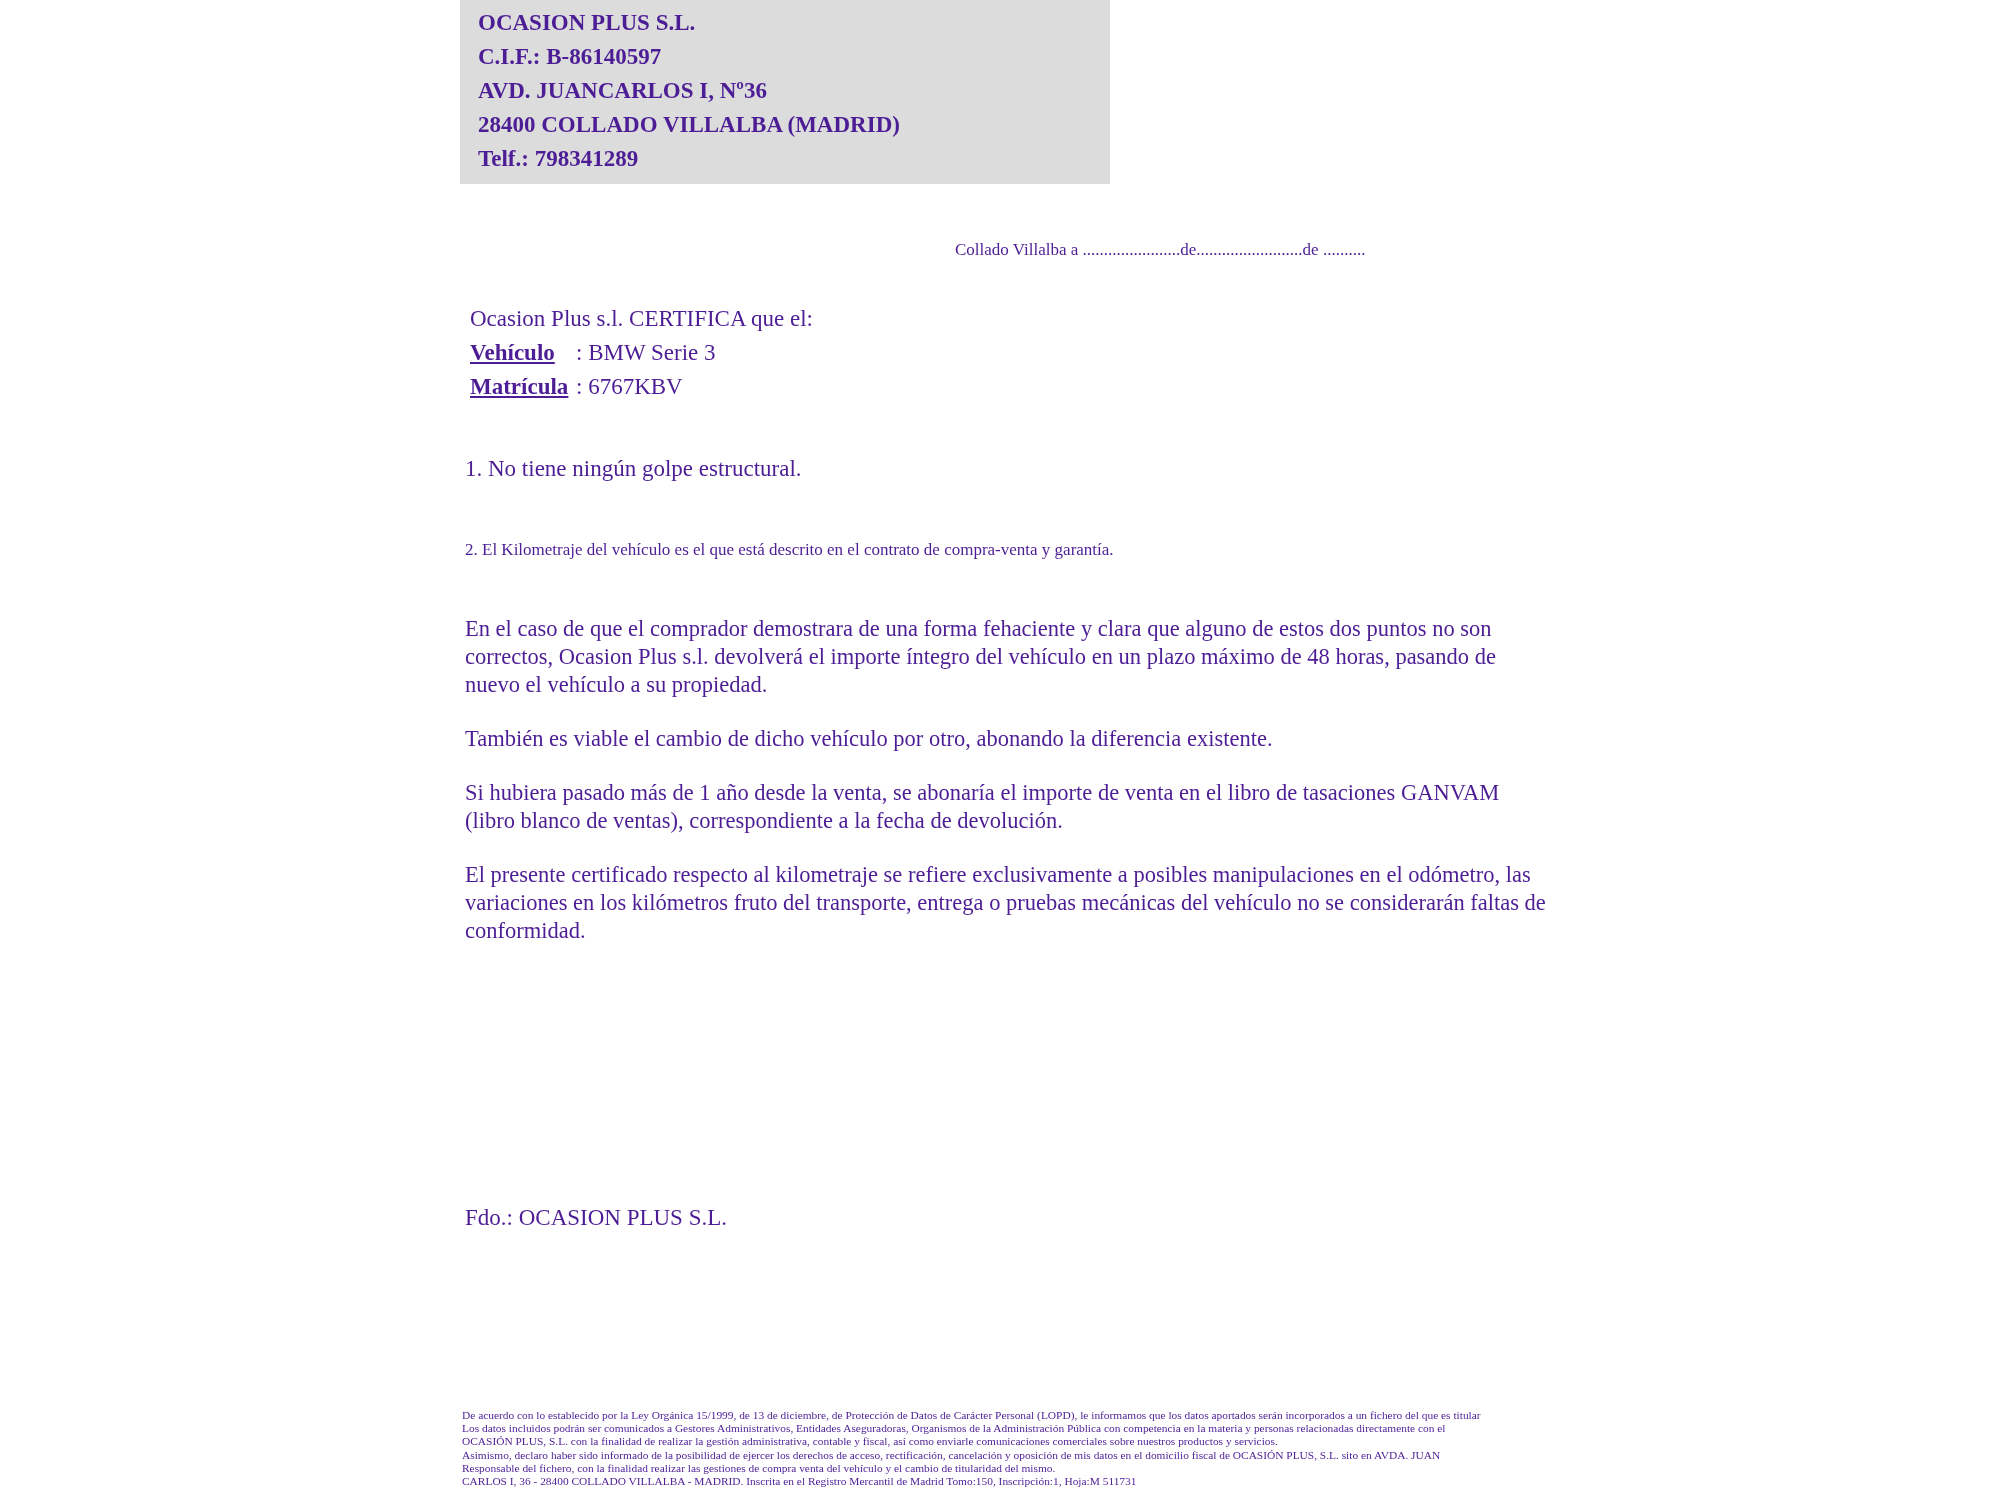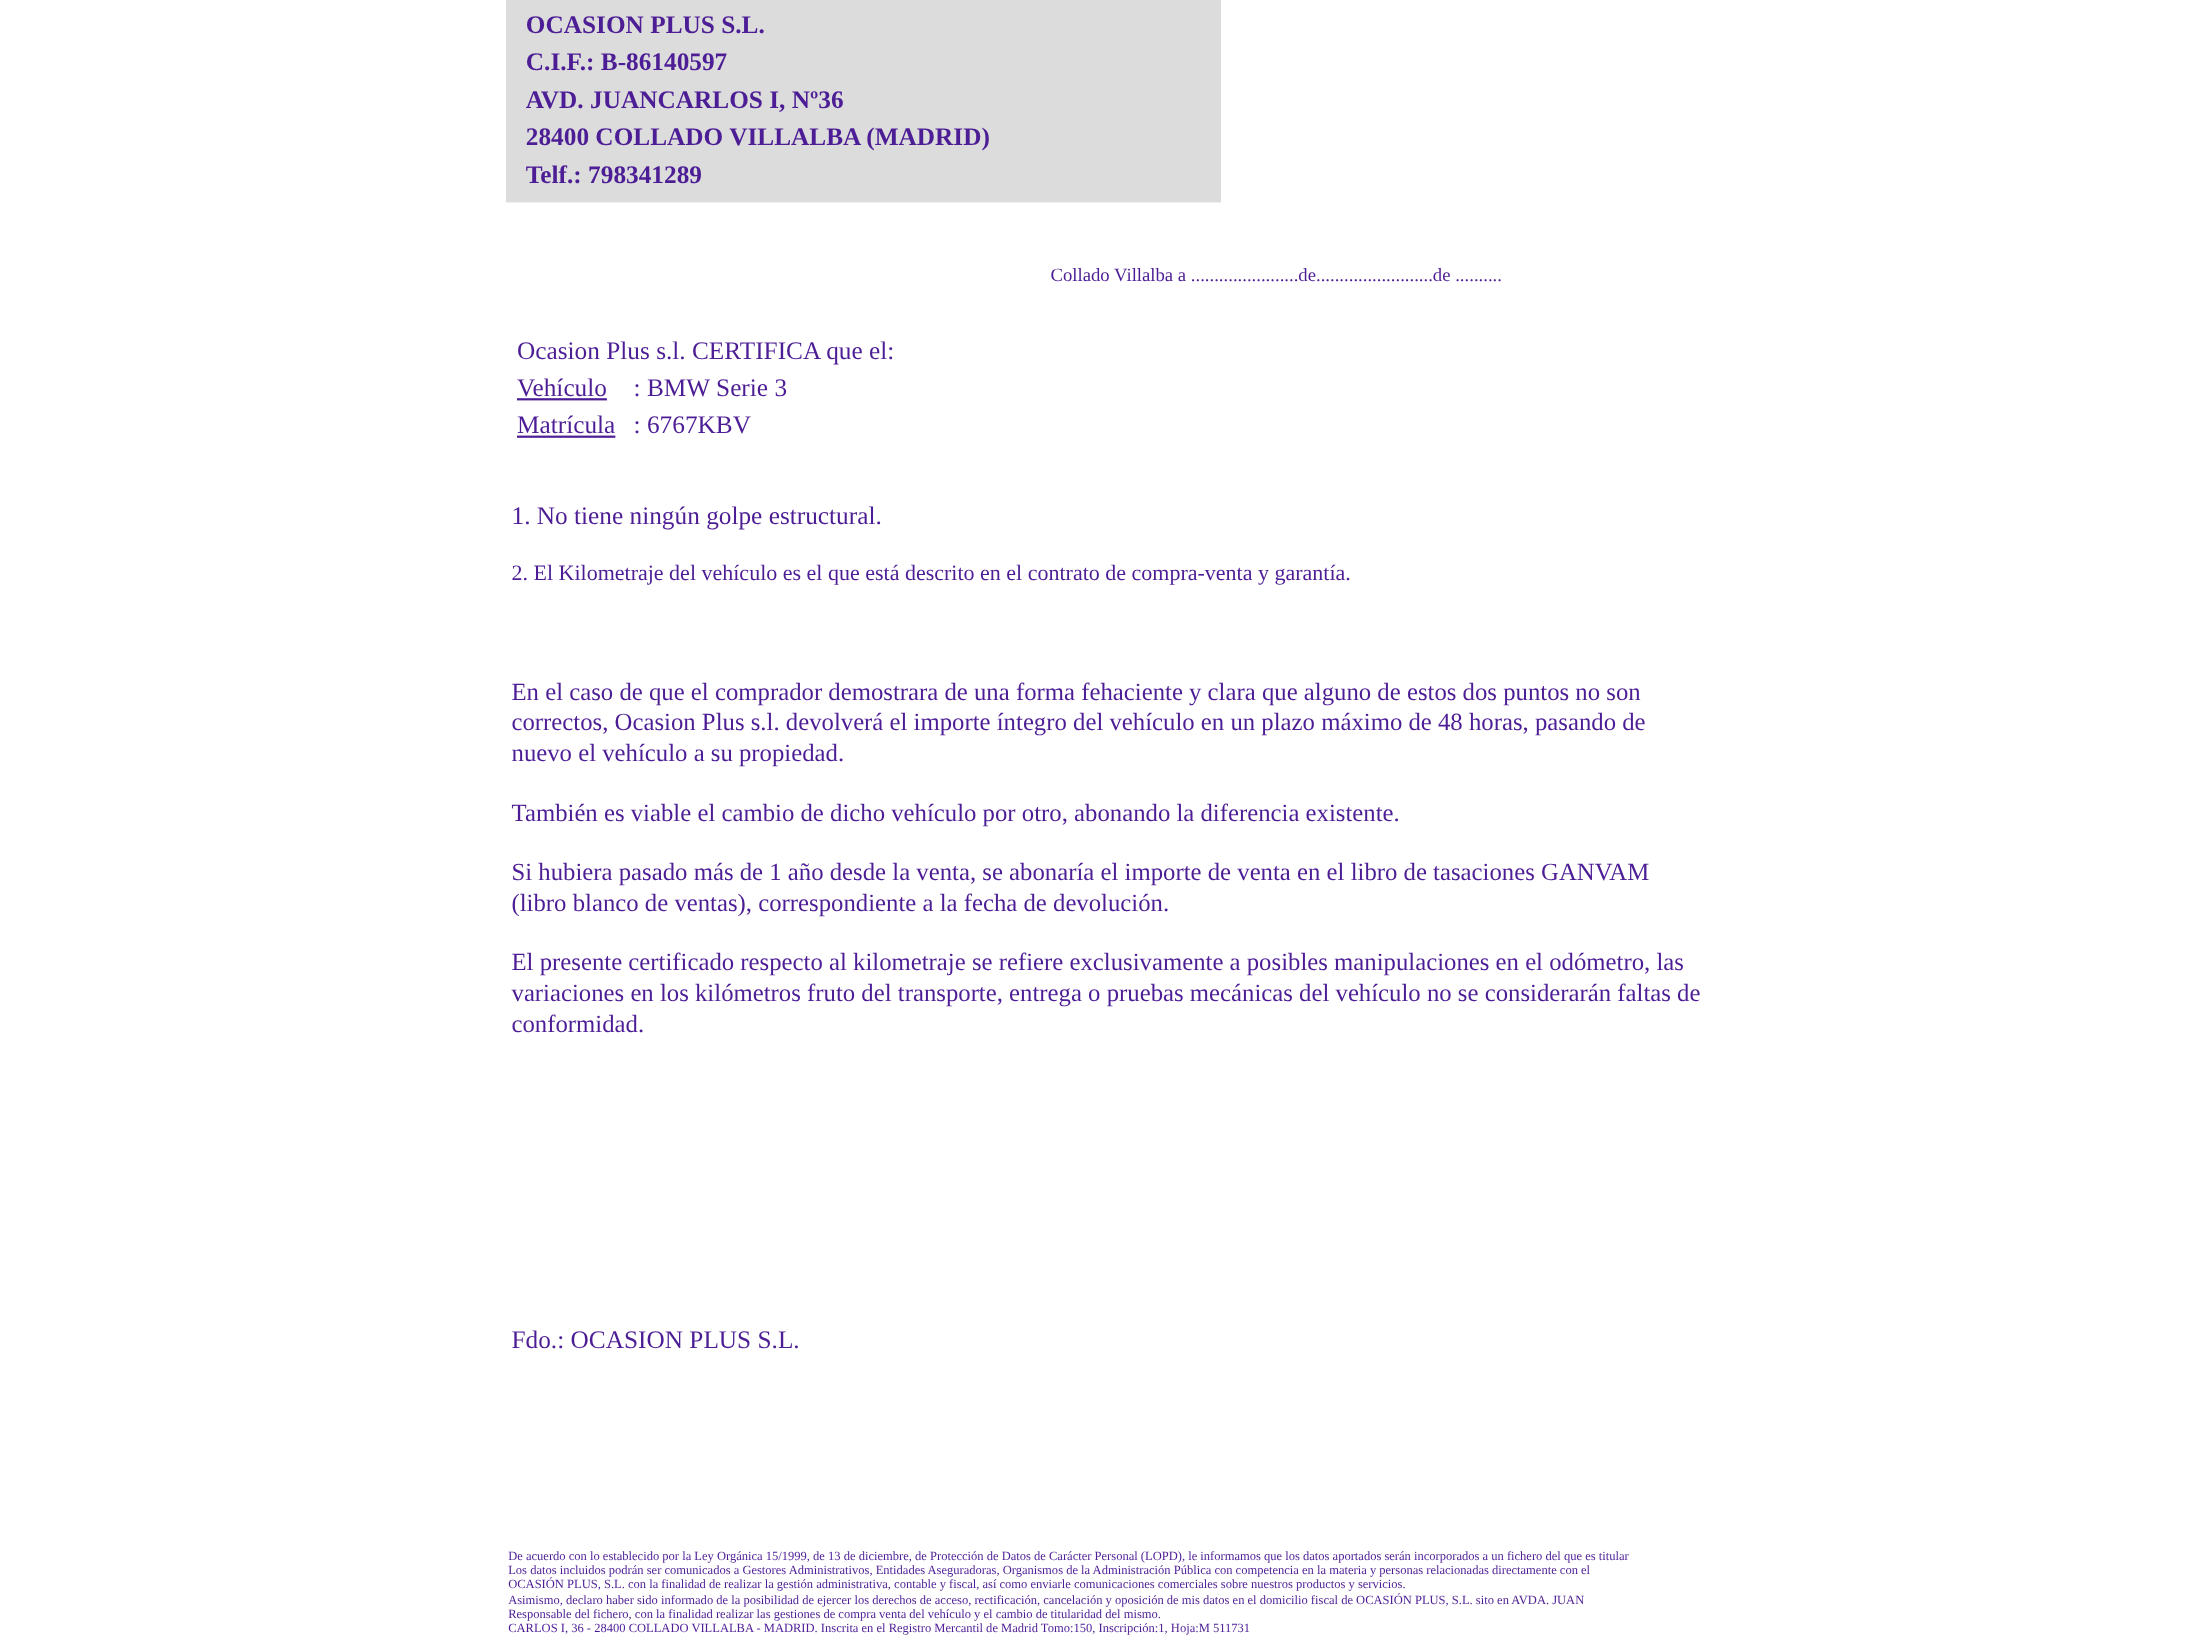--- a/index.html
+++ b/index.html
@@ -43,33 +43,34 @@
     top: 302px;
     font-size: 23px;
     line-height: 34px;
   }
   .cert-label-wrap {
     display: inline-block;
     width: 106px;
   }
   .u {
     text-decoration: underline;
+    font-weight: bold;
   }
   .point-1 {
     position: absolute;
     left: 465px;
     top: 456px;
     font-size: 23px;
     white-space: nowrap;
   }
   .point-2 {
     position: absolute;
     left: 465px;
-    top: 510px;
-    font-size: 20px;
+    top: 540px;
+    font-size: 17px;
     white-space: nowrap;
   }
   .paragraphs {
     position: absolute;
     left: 465px;
     top: 615px;
     width: 1082px;
     font-size: 22.5px;
   }
   .paragraphs p {

